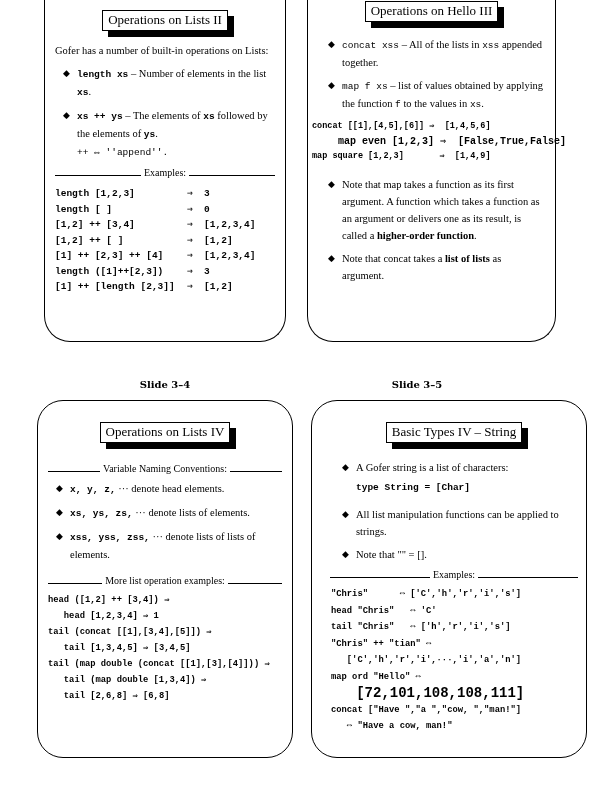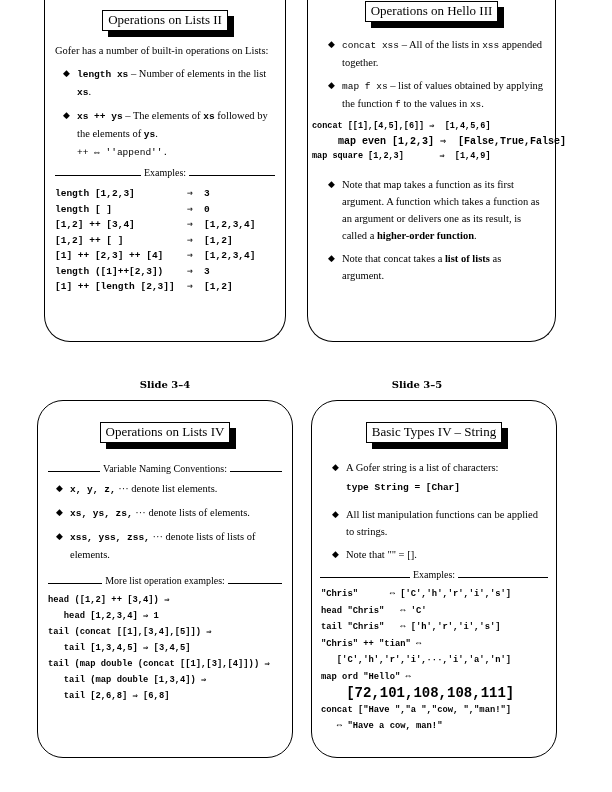--- a/index.html
+++ b/index.html
@@ -98,21 +98,21 @@
     <span class="title">Operations on Lists IV</span>
   </div>
   <div style="padding:0 10px;">
     <div class="sep" style="margin-top:20px;">
         <span class="line"></span>
         <span class="lbl">Variable Naming Conventions:</span>
         <span class="line"></span>
       </div>
     <ul style="margin-top:4px;">
       <li><span class="bullet">◆</span>
-        <span class="ttb">x, y, z,</span><span> ··· denote list elements.</span>
+        <span class="ttb">x, y, z,</span><span> ··· denote head elements.</span>
       </li>
       <li><span class="bullet">◆</span>
         <span class="ttb">xs, ys, zs,</span><span> ··· denote lists of elements.</span>
       </li>
       <li><span class="bullet">◆</span>
         <span class="ttb">xss, yss, zss,</span><span> ··· denote lists of lists of elements.</span>
       </li>
     </ul>
     <div class="sep" style="margin-top:12px;">
         <span class="line"></span>
@@ -125,21 +125,21 @@
     <div class="ex" style="font-size:8.8px; line-height:16px;">   head [1,2,3,4] ⇒ 1</div>
     <div class="ex" style="font-size:8.8px; line-height:16px;">tail (concat [[1],[3,4],[5]]) ⇒</div>
     <div class="ex" style="font-size:8.8px; line-height:16px;">   tail [1,3,4,5] ⇒ [3,4,5]</div>
     <div class="ex" style="font-size:8.8px; line-height:16px;">tail (map double (concat [[1],[3],[4]])) ⇒</div>
     <div class="ex" style="font-size:8.8px; line-height:16px;">   tail (map double [1,3,4]) ⇒</div>
     <div class="ex" style="font-size:8.8px; line-height:16px;">   tail [2,6,8] ⇒ [6,8]</div>
   </div>
 </div>
 <div class="caption" style="left:105px; top:774px;">Slide 3–6</div>
 
-<div class="slide full" style="left:311px; top:400px; width:246px; height:358px;">
+<div class="slide full" style="left:311px; top:400px; width:276px; height:358px;padding-left:10px;">
   <div class="title-wrap" style="margin-top:20px;">
     <span class="title">Basic Types IV – String</span>
   </div>
   <div style="padding:0 8px;">
     <ul style="margin-top:16px; padding-left:4px;">
       <li><span class="bullet">◆</span>
         <span>A Gofer string is a list of characters:</span><br>
         <span class="ttb" style="line-height:24px;">type String = [Char]</span>
       </li>
       <li><span class="bullet">◆</span>

